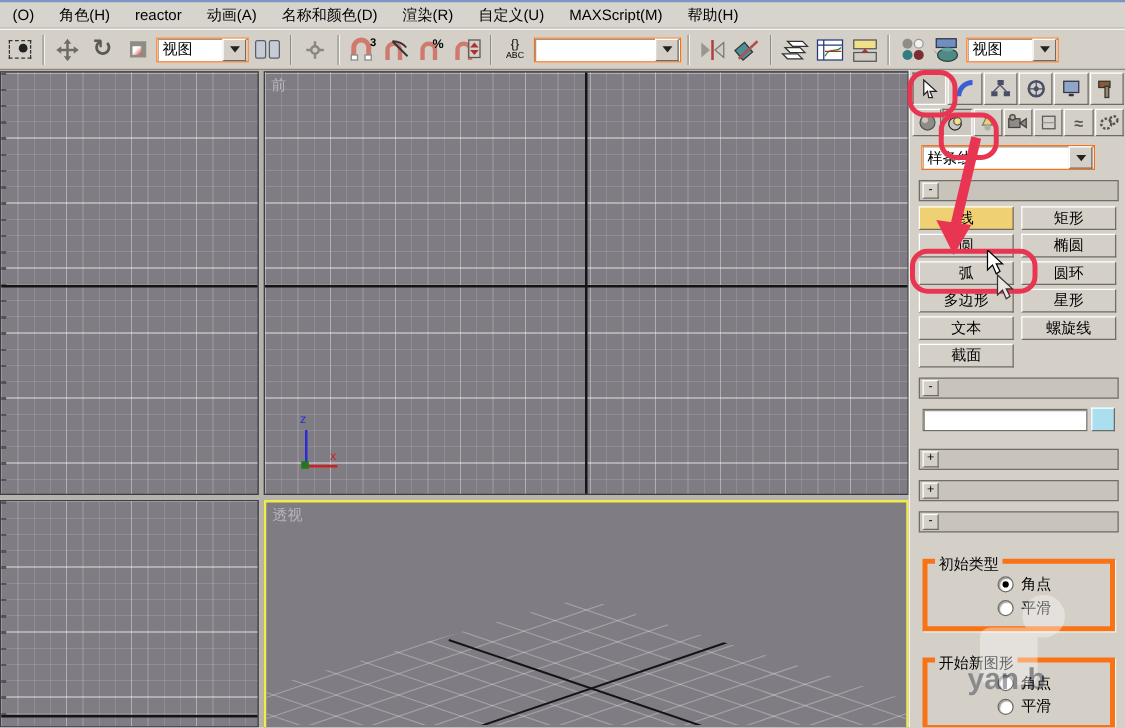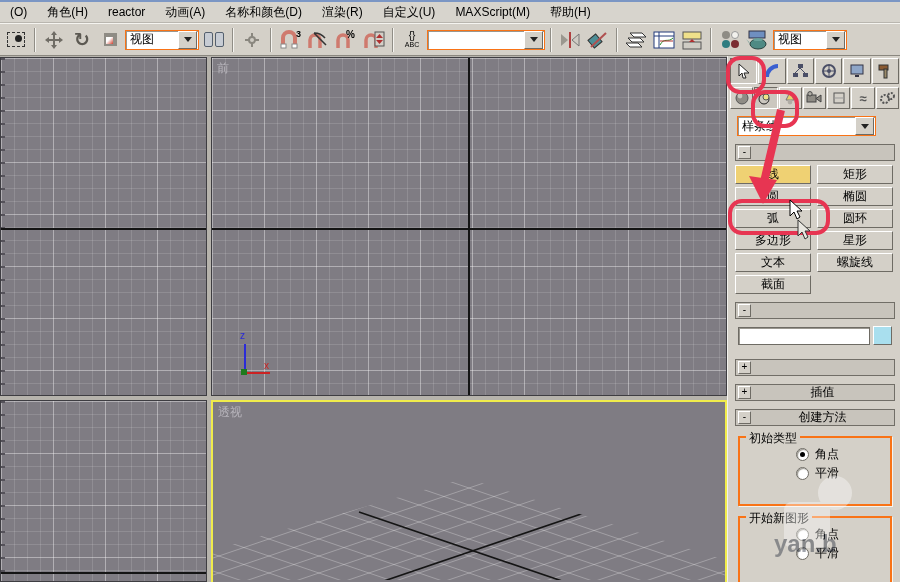--- a/index.html
+++ b/index.html
@@ -67,22 +67,22 @@
   .startrow{display:flex;align-items:center;gap:5px;margin:3px 10px 0 12px;}
   .startbtn{flex:1;height:16px;background:#f3dd96;border:1px solid;border-color:#fff #6e6b64 #6e6b64 #fff;
             text-align:center;line-height:16px;font-size:12px;}
   .objgrid{display:grid;grid-template-columns:76px 76px;gap:3px 6px;justify-content:center;margin-top:4px;}
   .obtn{height:17px;background:#d4d0c8;border:1px solid;border-color:#fff #6e6b64 #6e6b64 #fff;
         text-align:center;line-height:17px;font-size:12px;}
   .obtn.hl{background:#efd173;}
   .namerow{display:flex;align-items:center;gap:3px;margin:7px 8px 0 10px;}
   .nameinput{flex:1;height:16px;background:#fff;border:1px solid #6e6b64;box-shadow:inset 1px 1px 0 #9a978f;}
   .swatch{width:17px;height:17px;background:#a9dfee;border:1px solid;border-color:#fff #6e6b64 #6e6b64 #fff;}
-  .groupbox{position:relative;margin:10px 8px 0 10px;border:2px solid #f97316;
-            box-shadow:1px 1px 0 #f4f3ef;padding:6px 0 20px 0;}
+  .groupbox{position:relative;margin:21px 8px 0 10px;border:4px solid #f97316;
+            box-shadow:1px 1px 0 #f4f3ef;padding:6px 0 4px 0;}
   .groupbox .glabel{position:absolute;top:-8px;left:6px;background:#d4d0c8;padding:0 3px;font-size:12px;}
   .radioline{display:flex;align-items:center;gap:6px;margin:2px 0 2px 56px;}
   .radio{width:11px;height:11px;border-radius:50%;background:#fff;border:1px solid #6e6b64;
          box-shadow:inset 1px 1px 1px #9a978f;position:relative;}
   .radio.sel::after{content:"";position:absolute;left:3px;top:3px;width:5px;height:5px;border-radius:50%;background:#000;}
 
   
   .ann{position:absolute;border:4px solid #e73552;border-radius:14px;z-index:50;pointer-events:none;}
   #ann-arrow,#cursors{position:absolute;z-index:51;pointer-events:none;}
   .watermark{position:absolute;left:756px;top:468px;width:144px;height:112px;z-index:60;
@@ -475,25 +475,23 @@
     <div class="namerow">
       <span class="nameinput"></span>
       <span class="swatch"></span>
     </div>
 
     <div class="rollout" style="margin-top:14px;">
       <span class="pm">+</span>
     </div>
     <div class="rollout">
       <span class="pm">+</span>
-      <span class="rtitle">插值</span>
     </div>
     <div class="rollout">
       <span class="pm">-</span>
-      <span class="rtitle">创建方法</span>
     </div>
 
     <div class="groupbox">
       <span class="glabel">初始类型</span>
       <div class="radioline">
         <span class="radio sel"></span>
         <span>角点</span>
       </div>
       <div class="radioline">
         <span class="radio"></span>

